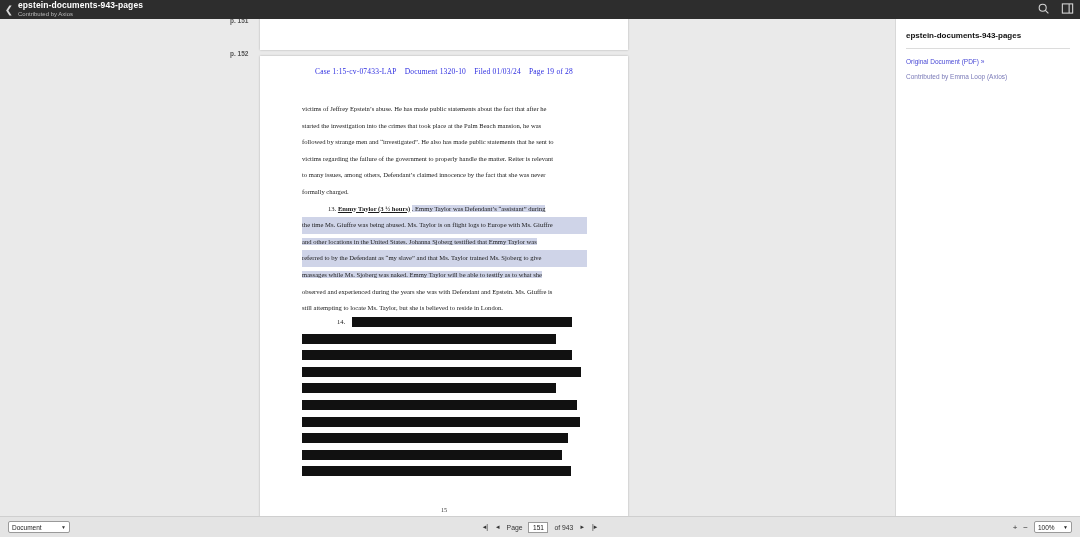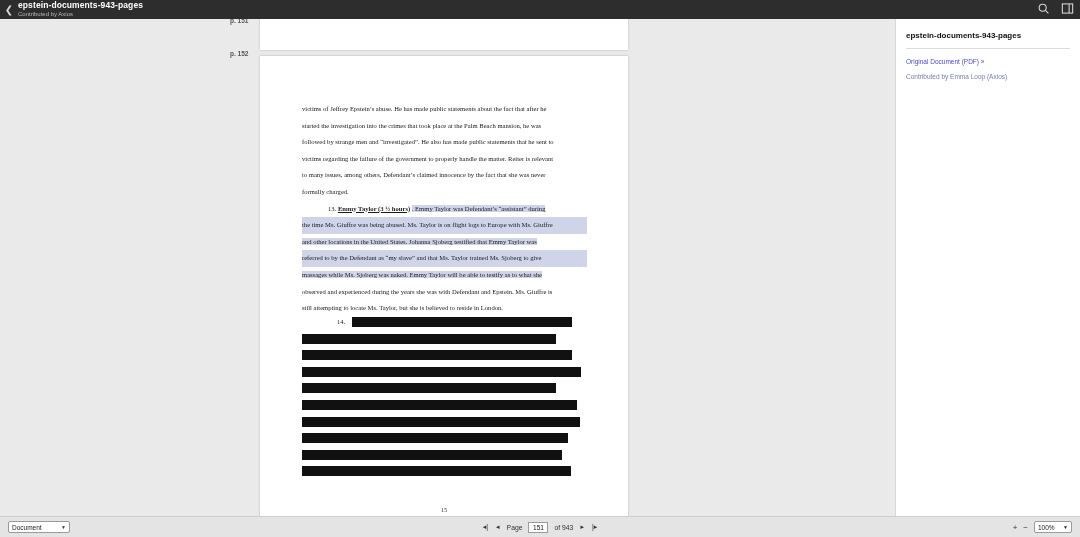--- a/index.html
+++ b/index.html
@@ -321,20 +321,26 @@
 
   <div class="viewer">
 
     <div class="page-gutter-label" style="left:230px; top:-2px;">p. 151</div>
     <div class="page-gutter-label" style="left:230px; top:31px;">p. 152</div>
 
     <div class="doc-page page-prev"></div>
 
     <div class="doc-page page-main">
 
+      <div class="page-head">
+        <span>Case 1:15-cv-07433-LAP</span>
+        <span>Document 1320-10</span>
+        <span>Filed 01/03/24</span>
+        <span>Page 19 of 28</span>
+      </div>
 
       <div class="body-text">
         <p>victims of Jeffrey Epstein’s abuse. He has made public statements about the fact that after he</p>
         <p>started the investigation into the crimes that took place at the Palm Beach mansion, he was</p>
         <p>followed by strange men and “investigated”.  He also has made public statements that he sent to</p>
         <p>victims regarding the failure of the government to properly handle the matter. Reiter is relevant</p>
         <p>to many issues, among others, Defendant’s claimed innocence by the fact that she was never</p>
         <p>formally charged.</p>
 
         <p class="indent">

